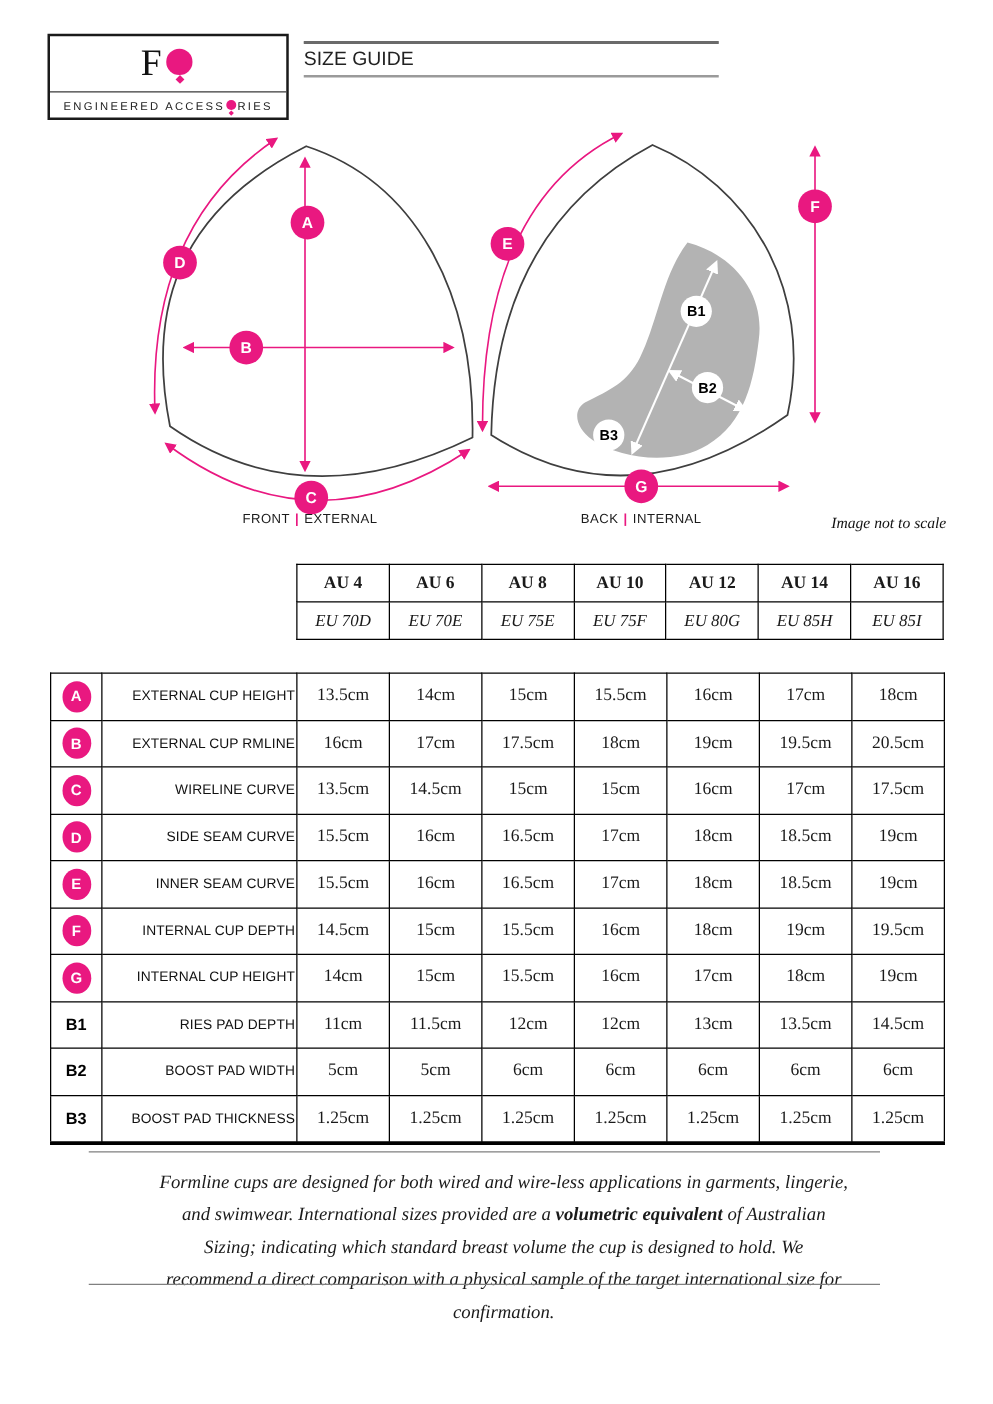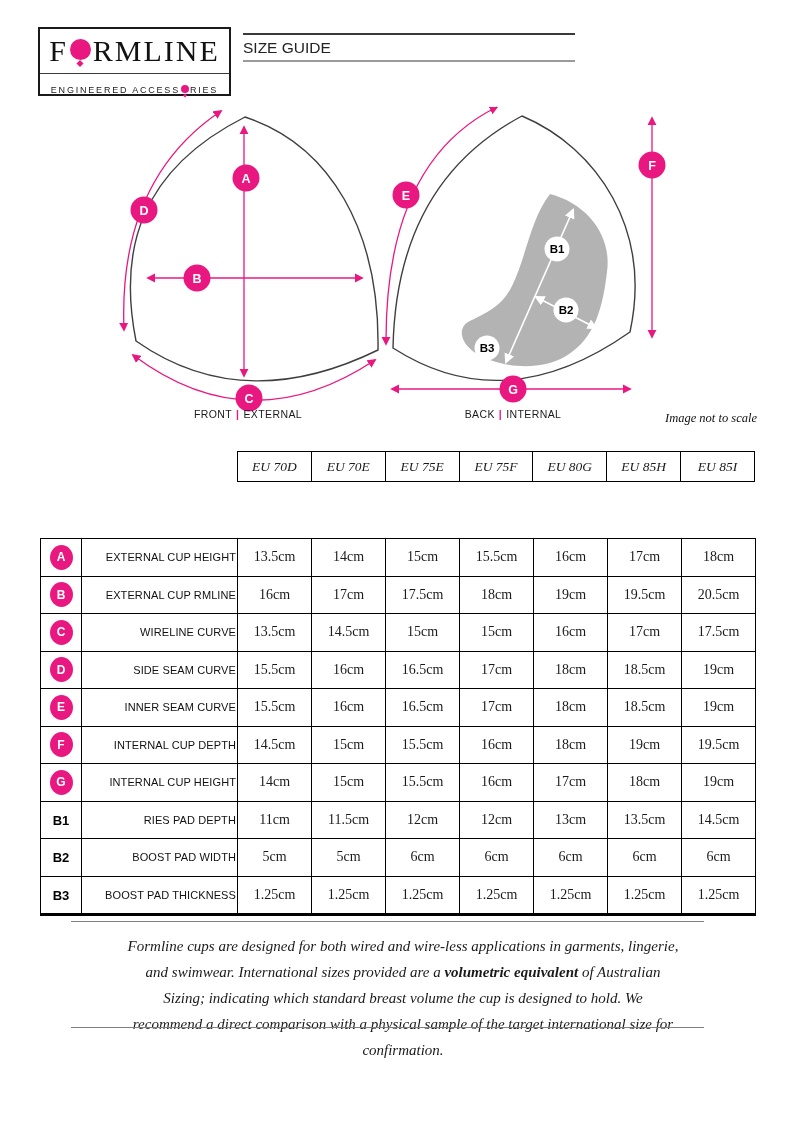--- a/index.html
+++ b/index.html
@@ -12,21 +12,21 @@
   
   .logo-box { position:absolute; left:38px; top:27px; width:193px; height:69px;
     border:2px solid #1a1a1a; box-sizing:border-box; background:#fff; }
   .logo-name { height:44px; display:flex; align-items:center; justify-content:center;
     font-family:"Liberation Serif", serif; font-size:30px; letter-spacing:2px; color:#111;
     border-bottom:1px solid #3a3a3a; }
   .balloon { width:21px; height:21px; background:var(--accent); border-radius:50%;
     position:relative; margin:0 2px 4px 2px; }
   .balloon::after { content:""; position:absolute; left:50%; bottom:-6px; width:5px; height:5px;
     background:var(--accent); transform:translateX(-50%) rotate(45deg); }
-  .logo-tagline { height:21px; display:flex; align-items:flex-end; justify-content:center;
+  .logo-tagline { height:21px; display:flex; align-items:center; justify-content:center;
     font-size:9px; letter-spacing:1.8px; color:#222; }
   .dot { width:8px; height:8px; background:var(--accent); border-radius:50%;
     position:relative; margin:0 1px 2px 1px; }
   .dot::after { content:""; position:absolute; left:50%; bottom:-4px; width:3px; height:3px;
     background:var(--accent); transform:translateX(-50%) rotate(45deg); }
 
   
   .title-block { position:absolute; left:243px; top:33px; width:332px; }
   .rule { border-top:1.5px solid #3a3a3a; }
   .rule-gray { border-top:2px solid #9a9a9a; }
@@ -76,21 +76,20 @@
     line-height:26px; color:#1a1a1a;text-align:center; }
   .footer-text b { font-weight:bold; }
 </style>
 </head>
 <body>
 
 <div class="logo-box" data-name="brand-logo">
   <div class="logo-name" data-name="brand-name">
     <span data-name="brand-name-start">F</span>
     <span class="balloon" data-name="balloon-icon"></span>
-    <span data-name="brand-name-end">RMLINE</span>
   </div>
   <div class="logo-tagline" data-name="brand-tagline">
     <span data-name="brand-tagline-start">ENGINEERED ACCESS</span>
     <span class="dot" data-name="balloon-dot-icon"></span>
     <span data-name="brand-tagline-end">RIES</span>
   </div>
 </div>
 
 <div class="title-block" data-name="document-title-block">
   <div class="rule" data-name="title-rule-top"></div>
@@ -168,20 +167,29 @@
     <text class="pad-letter" x="487" y="252">B3</text>
   </g>
 
   <text class="caption" x="248" y="318" text-anchor="middle" data-name="front-caption"><tspan data-name="front-caption-left">FRONT</tspan><tspan class="sep" dx="4" data-name="front-caption-separator">|</tspan><tspan dx="4" data-name="front-caption-right">EXTERNAL</tspan></text>
   <text class="caption" x="513" y="318" text-anchor="middle" data-name="back-caption"><tspan data-name="back-caption-left">BACK</tspan><tspan class="sep" dx="4" data-name="back-caption-separator">|</tspan><tspan dx="4" data-name="back-caption-right">INTERNAL</tspan></text>
   <text class="scale-note" x="757" y="322" text-anchor="end" data-name="scale-note">Image not to scale</text>
 </svg>
 
 <table class="size-table" data-name="size-header-table">
   <tbody data-name="size-table-body">
+      <tr data-name="size-row-au">
+        <td data-name="size-cell-au">AU 4</td>
+        <td data-name="size-cell-au">AU 6</td>
+        <td data-name="size-cell-au">AU 8</td>
+        <td data-name="size-cell-au">AU 10</td>
+        <td data-name="size-cell-au">AU 12</td>
+        <td data-name="size-cell-au">AU 14</td>
+        <td data-name="size-cell-au">AU 16</td>
+      </tr>
       <tr data-name="size-row-eu">
         <td data-name="size-cell-eu">EU 70D</td>
         <td data-name="size-cell-eu">EU 70E</td>
         <td data-name="size-cell-eu">EU 75E</td>
         <td data-name="size-cell-eu">EU 75F</td>
         <td data-name="size-cell-eu">EU 80G</td>
         <td data-name="size-cell-eu">EU 85H</td>
         <td data-name="size-cell-eu">EU 85I</td>
       </tr>
     </tbody>

